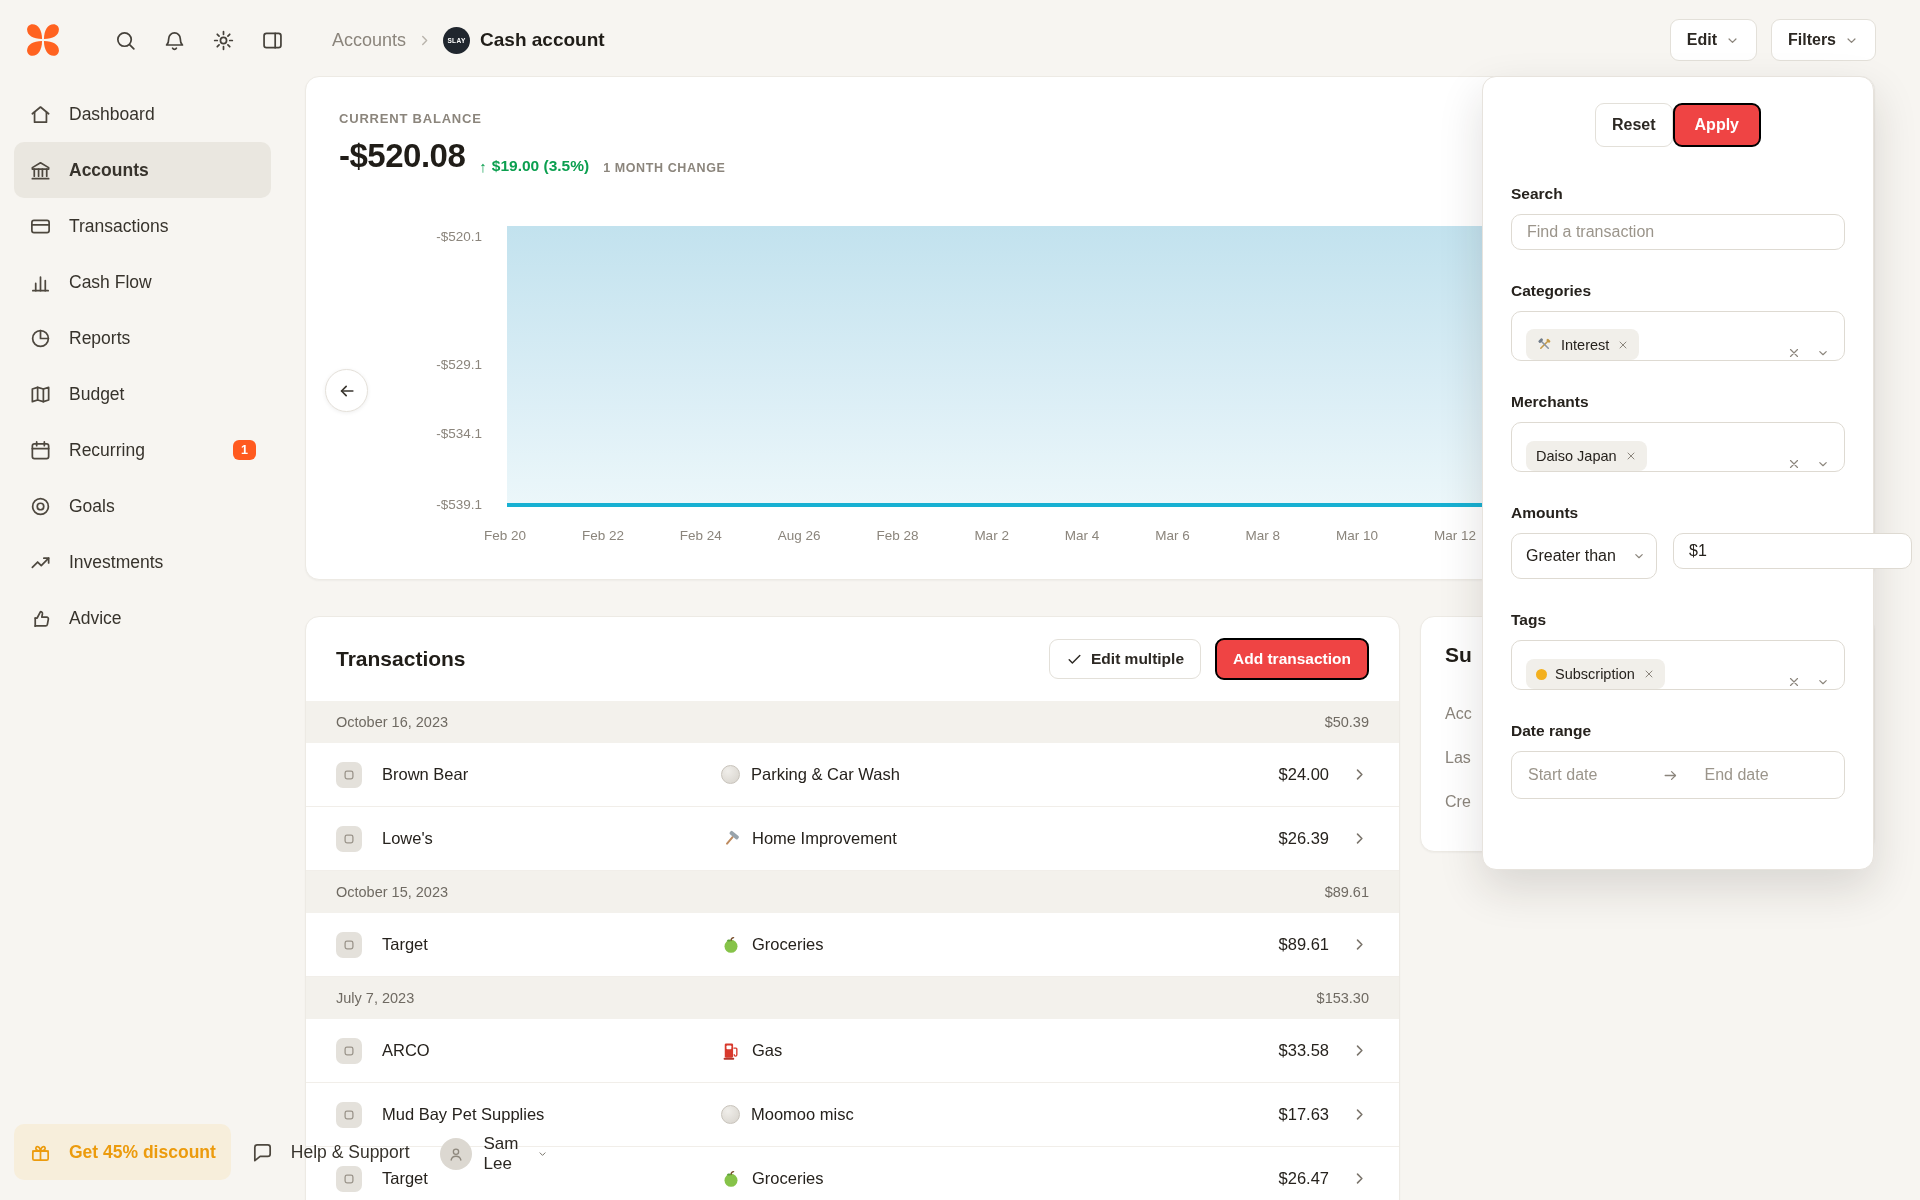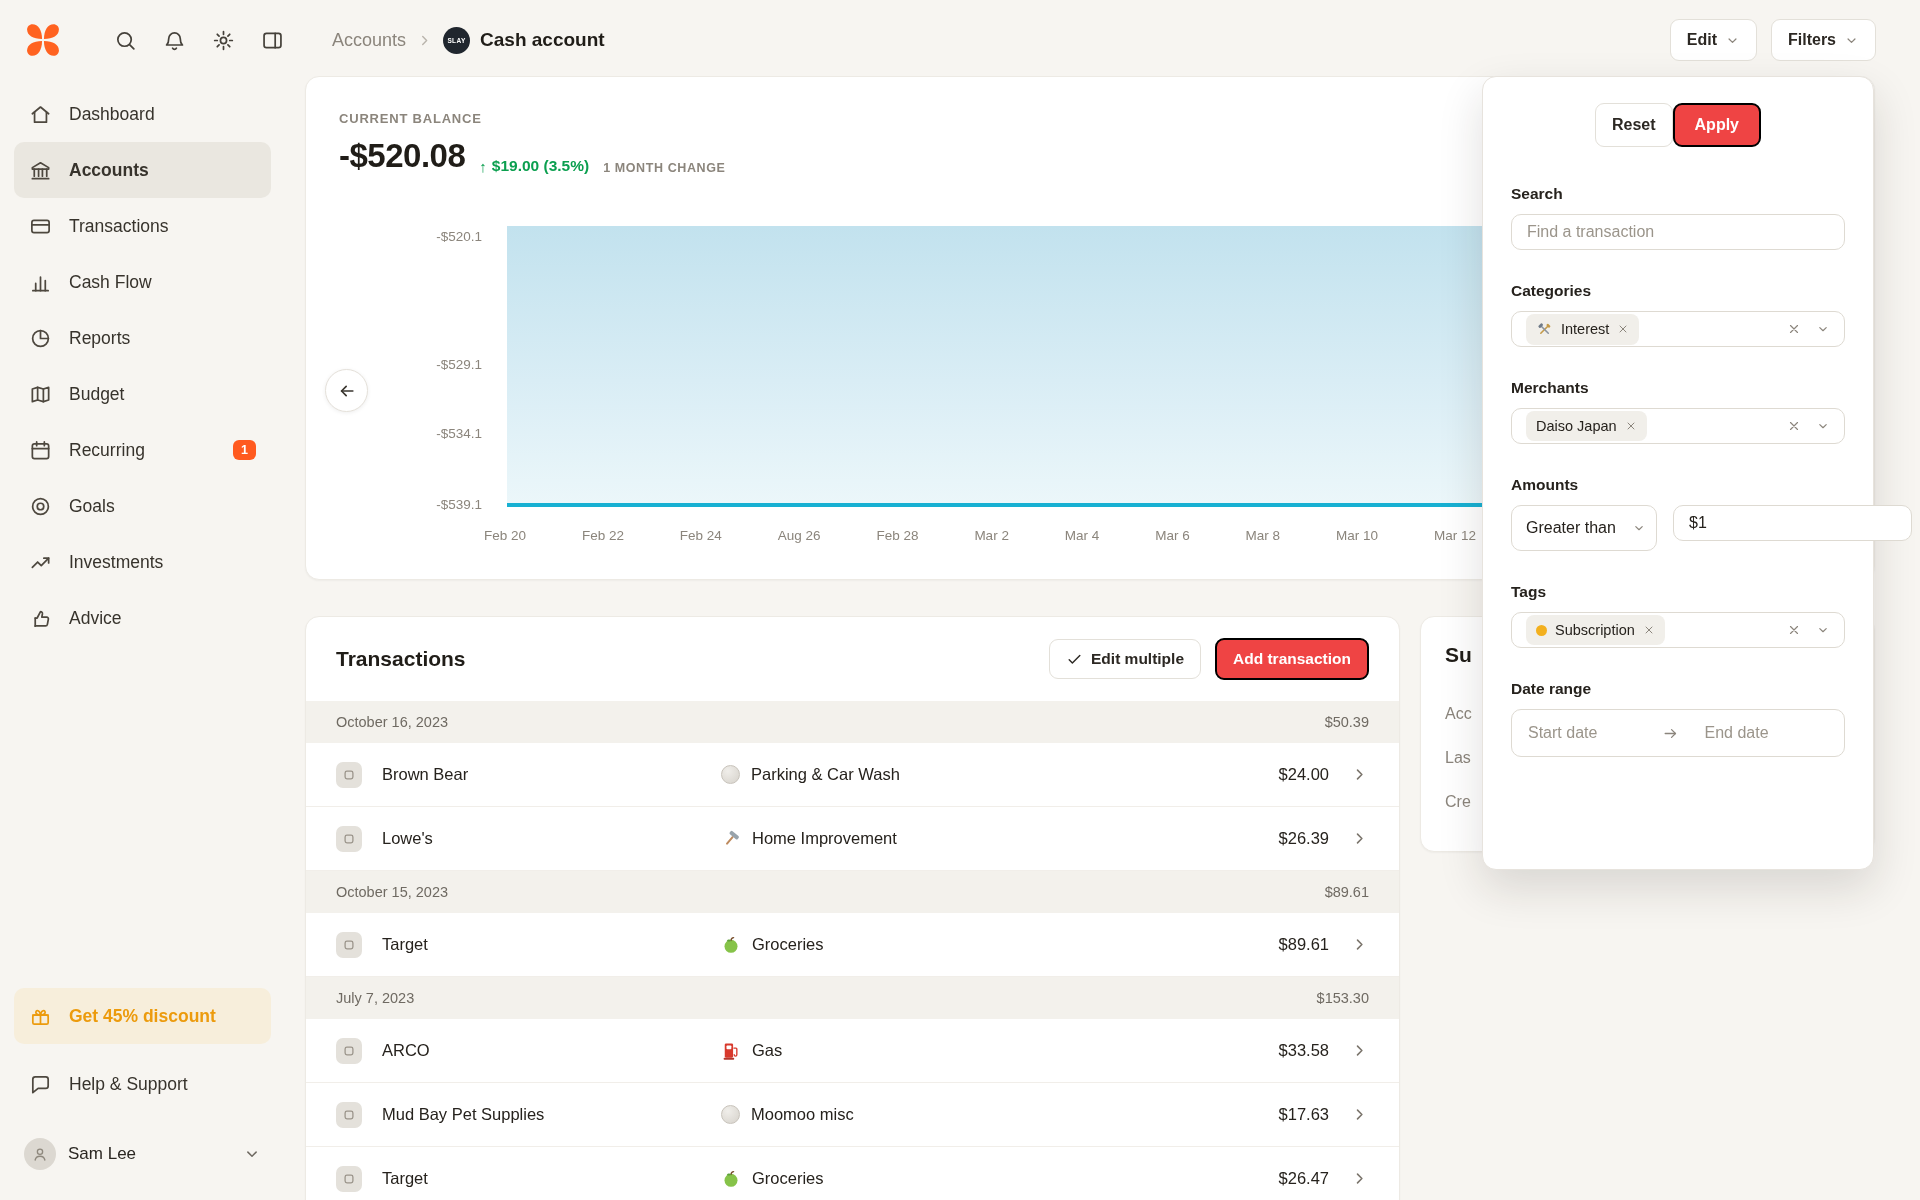--- a/index.html
+++ b/index.html
@@ -29,21 +29,21 @@
   .btn .chev{width:15px;height:15px;color:#8b857c}
   .topbar .btn + .btn{margin-left:14px}
   .btn .bicon{width:17px;height:17px;color:#2c2823}
 
   
   .sidebar{position:absolute;left:0;top:80px;bottom:0;width:285px;padding:6px 14px 16px;display:flex;flex-direction:column;z-index:5}
   .side-item{display:flex;align-items:center;gap:17px;height:56px;border-radius:10px;padding:0 15px;font-size:17.5px;color:#37332c;cursor:pointer;flex:none}
   .side-item .ticon{width:23px;height:23px;color:#4e483f;flex:none}
   .side-item.active{background:#eae7e0;font-weight:600}
   .side-badge{margin-left:auto;background:#ff5a1f;color:#fff;font-size:12.5px;font-weight:700;border-radius:6px;padding:3px 8px}
-  .side-footer{margin-top:auto;display:flex;flex-direction:column;gap:12px}
+  .side-footer{margin-top:auto;display:flex;flex-direction:row;gap:5px}
   .side-item.discount{background:#f7eedb;color:#ec9b0d;font-weight:700}
   .side-item.discount .ticon{color:#ec9b0d}
   .user-row{display:flex;align-items:center;gap:12px;height:60px;padding:0 10px;cursor:pointer}
   .avatar{width:32px;height:32px;border-radius:50%;background:#dcd8d1;display:flex;align-items:center;justify-content:center;color:#8e887d;flex:none}
   .avatar .ticon{width:18px;height:18px}
   .user-name{font-size:17px;color:#2b2722}
   .user-chev{margin-left:auto;width:18px;height:18px;color:#6f6a62}
 
   
   .card{position:absolute;background:#fff;border:1px solid #edeae4;border-radius:14px;box-shadow:0 1px 2px rgba(30,25,20,.04)}
@@ -90,21 +90,21 @@
   .sum-row{font-size:16px;color:#8b857c}
 
   
   .filters-panel{position:absolute;left:1482px;top:76px;width:392px;height:794px;background:#fff;border:1px solid #e7e3dd;border-radius:14px;box-shadow:0 18px 45px rgba(35,30,24,.14);padding:26px 28px;z-index:40}
   .fp-top{display:flex;justify-content:center}
   .fp-group{margin-top:32px}
   .fp-group.first{margin-top:38px}
   .fp-label{font-size:15.5px;font-weight:700;color:#26221d;margin-bottom:11px}
   .fp-input{width:100%;height:36px;border:1px solid #dedad2;border-radius:10px;padding:0 15px;font-size:16px;font-family:inherit;color:#26221d;background:#fff;outline:none}
   .fp-input::placeholder{color:#9b958b}
-  .fp-select{height:36px;border:1px solid #dedad2;border-radius:10px;display:flex;align-items:center;padding:0 14px;gap:10px;cursor:pointer}
+  .fp-select{height:50px;border:1px solid #dedad2;border-radius:10px;display:flex;align-items:flex-end;padding:0 14px;gap:10px;cursor:pointer}
   .sel-icons{margin-left:auto;display:flex;align-items:center;gap:15px;color:#8b857c}
   .sel-icons .ticon{width:14px;height:14px;cursor:pointer}
   .chip{display:inline-flex;align-items:center;gap:8px;background:#f1efea;border-radius:8px;padding:7px 10px;font-size:14.5px;color:#26221d;cursor:pointer}
   .chip .chip-x{width:12px;height:12px;color:#8b857c;cursor:pointer}
   .chip-ic{width:17px;height:17px}
   .tag-dot{width:11px;height:11px;border-radius:50%;background:#f3b01e;flex:none}
   .fp-row{display:flex;gap:16px}
   .fp-selectsm{flex:0 0 146px;height:46px;border:1px solid #dedad2;border-radius:10px;display:flex;align-items:center;padding:0 10px 0 14px;font-size:16px;color:#26221d;cursor:pointer;overflow:hidden;white-space:nowrap}
   .fp-selectsm .op-text{overflow:hidden;flex:1}
   .fp-selectsm .ticon{width:14px;height:14px;color:#8b857c;flex:none}

